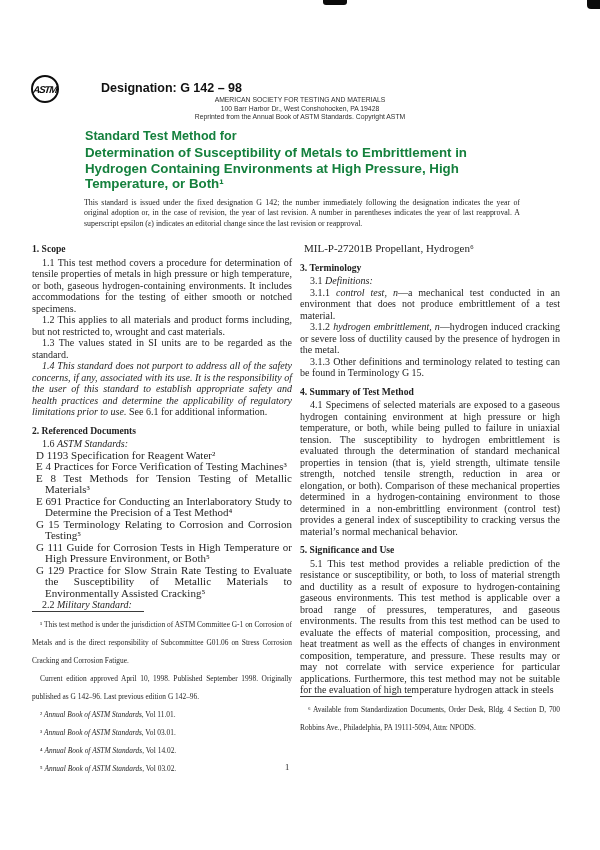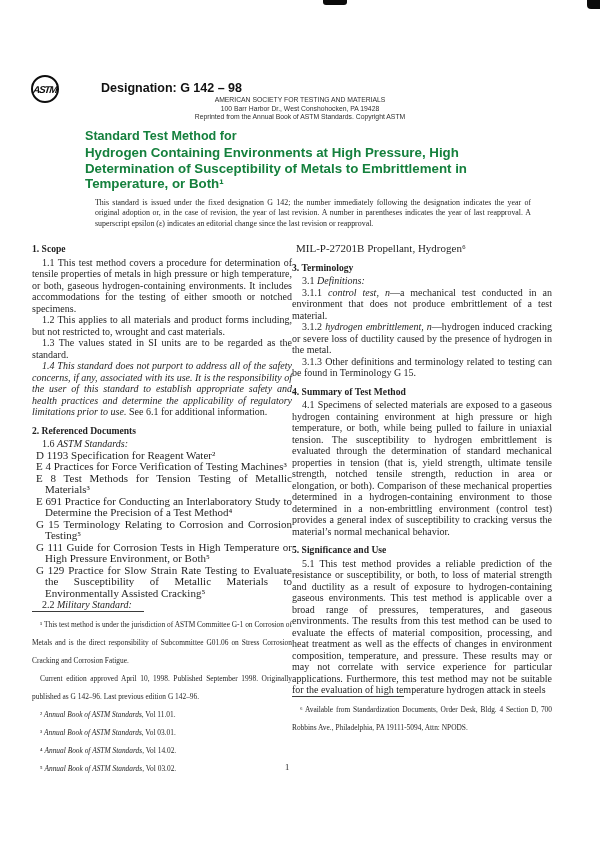--- a/index.html
+++ b/index.html
@@ -34,26 +34,26 @@
   
   .title-block {
     position:absolute; left:85px; top:129px; width:462px;
     font-family:"Liberation Sans", sans-serif; font-weight:bold;
     font-size:13.3px; line-height:15.8px; color:#15803d;
   }
   .title-block .t1 { font-size:12.6px; }
 
   
   .issuance {
-    position:absolute; left:95px; top:198px; width:436px;
+    position:absolute; left:84px; top:198px; width:436px;
     font-size:7.9px; line-height:10.3px; text-align:justify; color:#262626;
   }
 
   
-  .columns { position:absolute; left:32px; top:243px; width:536px; height:487px; display:flex; gap:0; }
+  .columns { position:absolute; left:32px; top:243px; width:536px; height:487px; display:flex; gap:8px; }
   .col { width:260px; display:flex; flex-direction:column; }
   .sec-heading { font-size:9.6px; font-weight:bold; margin:7px 0 2.5px 0; }
   .sec-heading.first { margin-top:0; }
   .para { font-size:10px; line-height:11.5px; text-align:justify; text-indent:10px; }
   .hang { font-size:11px; line-height:11.5px; text-align:justify; padding-left:13px; text-indent:-9px; }
   .it { font-style:italic; }
 
   
   .footnotes { margin-top:auto; font-size:7.4px; line-height:18px; color:#262626; }
   .footnotes.left-fn { margin-bottom:26px; }
@@ -79,22 +79,22 @@
   <div class="designation">Designation: G 142 – 98</div>
 
   <div class="society">
     <div>AMERICAN SOCIETY FOR TESTING AND MATERIALS</div>
     <div>100 Barr Harbor Dr., West Conshohocken, PA 19428</div>
     <div>Reprinted from the Annual Book of ASTM Standards. Copyright ASTM</div>
   </div>
 
   <div class="title-block">
     <div class="t1">Standard Test Method for</div>
+    <div>Determination of Susceptibility of Metals to Embrittlement in</div>
     <div>Hydrogen Containing Environments at High Pressure, High</div>
-    <div>Determination of Susceptibility of Metals to Embrittlement in</div>
     <div>Temperature, or Both¹</div>
   </div>
 
   <p class="issuance">This standard is issued under the fixed designation G 142; the number immediately following the designation indicates the year of original adoption or, in the case of revision, the year of last revision. A number in parentheses indicates the year of last reapproval. A superscript epsilon (ε) indicates an editorial change since the last revision or reapproval.</p>
 
   <div class="columns">
 
     <div class="col">
       <h3 class="sec-heading first">1. Scope</h3>
       <p class="para">1.1 This test method covers a procedure for determination of tensile properties of metals in high pressure or high temperature, or both, gaseous hydrogen-containing environments. It includes accommodations for the testing of either smooth or notched specimens.</p>

